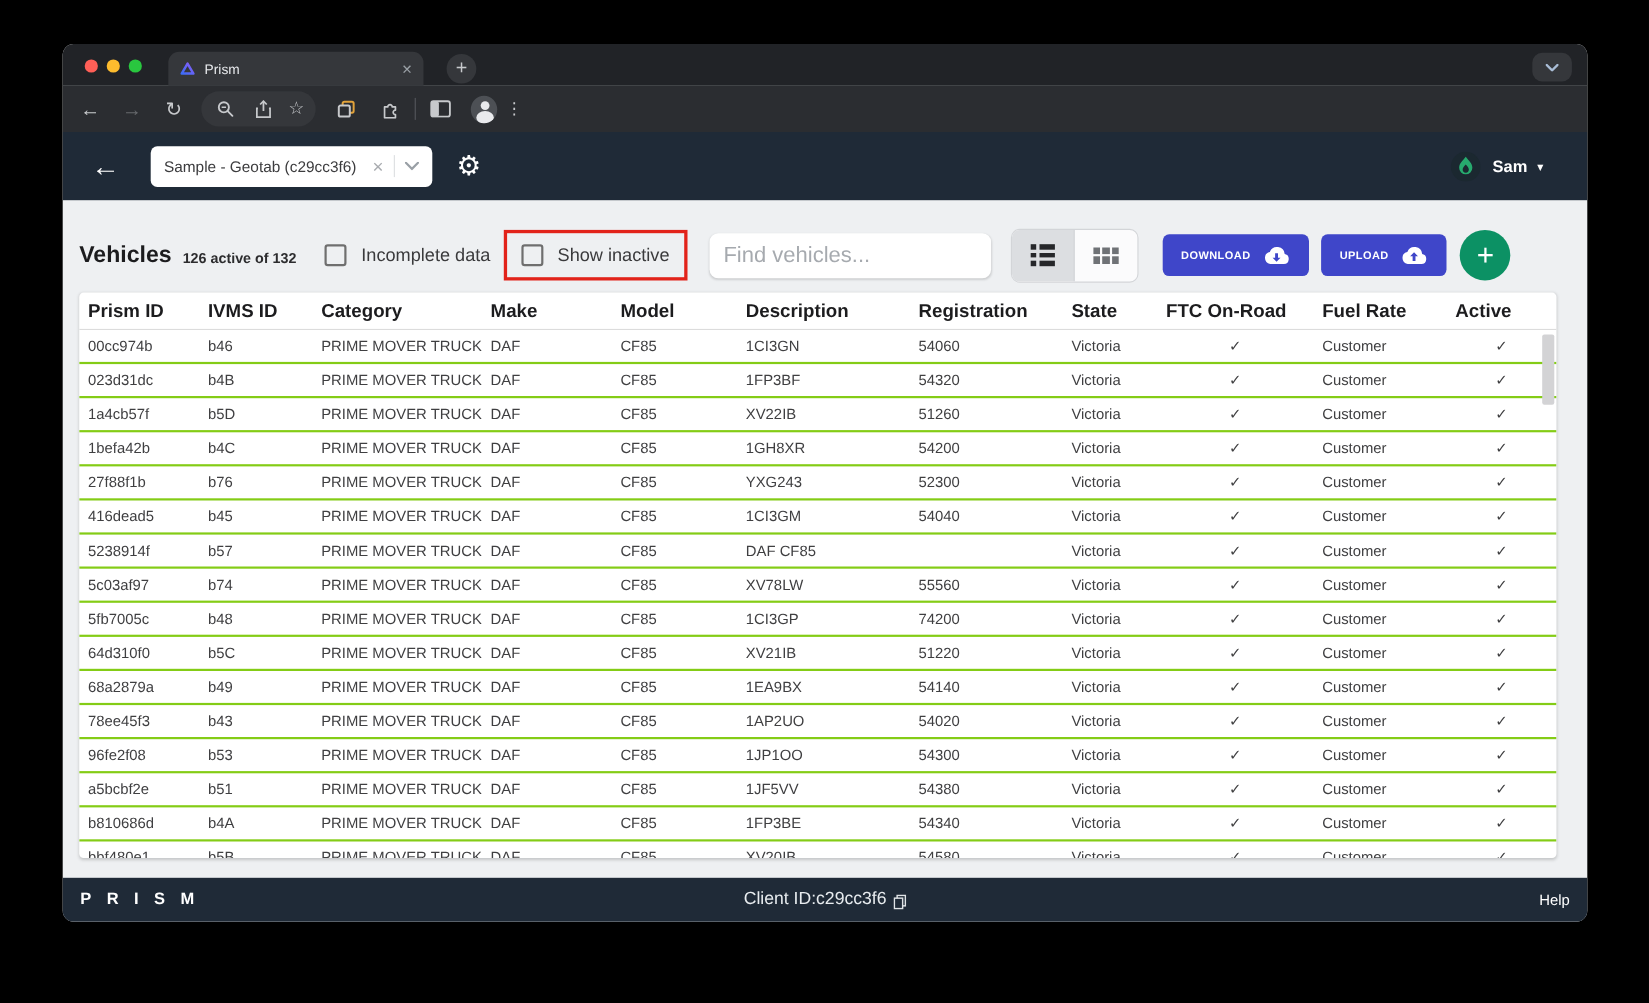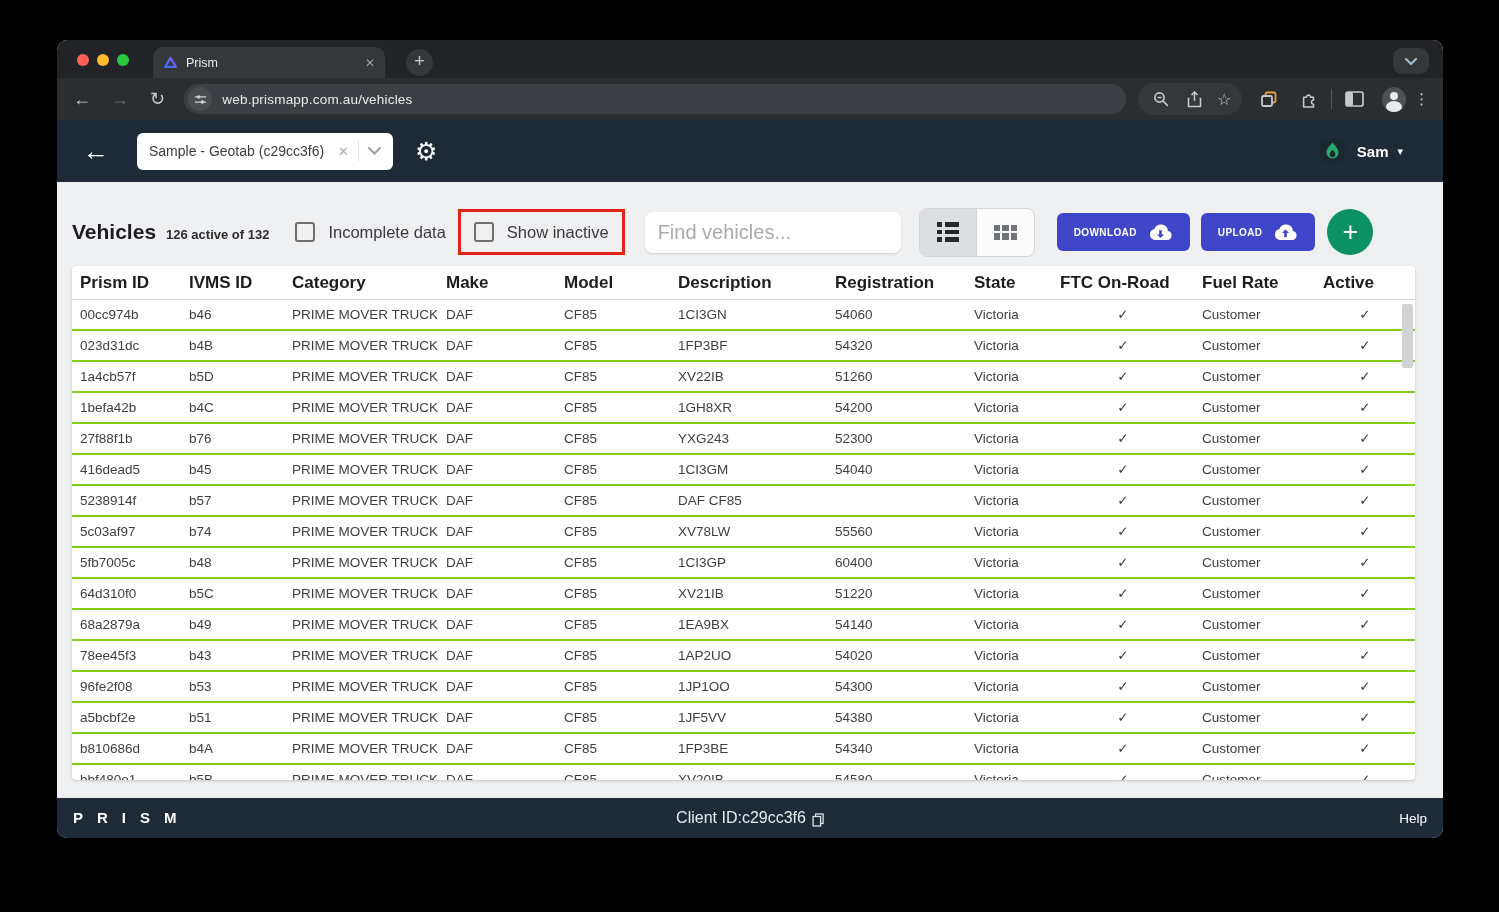--- a/index.html
+++ b/index.html
@@ -115,33 +115,20 @@
       <svg width="12" height="7" viewBox="0 0 12 7">
           <polyline points="1,1 6,6 11,1" fill="none" stroke="#a9bdd6" stroke-width="2" stroke-linecap="round"></polyline>
         </svg>
     </div>
   </div>
 
   <div class="btoolbar">
     <span class="navic">←</span>
     <span class="navic dim">→</span>
     <span class="navic">↻</span>
-    <div class="urlpill">
-      <span class="siteinfo">
-        <svg width="13" height="13" viewBox="0 0 14 14">
-            <g stroke="#cfd1d4" stroke-width="1.5">
-              <line x1="1" y1="4.2" x2="13" y2="4.2"></line>
-              <line x1="1" y1="9.8" x2="13" y2="9.8"></line>
-            </g>
-            <circle cx="5" cy="4.2" r="1.9" fill="#cfd1d4"></circle>
-            <circle cx="9" cy="9.8" r="1.9" fill="#cfd1d4"></circle>
-          </svg>
-      </span>
-      <span class="url">web.prismapp.com.au/vehicles</span>
-    </div>
     <div class="zoomchip">
       <span class="tbic">
           <svg width="16" height="16" viewBox="0 0 16 16">
             <circle cx="6.5" cy="6.5" r="4.6" fill="none" stroke="#c7c9cc" stroke-width="1.7"></circle>
             <line x1="10" y1="10" x2="14.3" y2="14.3" stroke="#c7c9cc" stroke-width="1.7" stroke-linecap="round"></line>
             <line x1="4.5" y1="6.5" x2="8.5" y2="6.5" stroke="#c7c9cc" stroke-width="1.4"></line>
           </svg>
         </span>
       <span class="tbic">
           <svg width="15" height="17" viewBox="0 0 15 17">
@@ -386,21 +373,21 @@
             <div class="td">Customer</div>
             <div class="td c">✓</div>
           </div>
           <div class="tr">
             <div class="td">5fb7005c</div>
             <div class="td">b48</div>
             <div class="td">PRIME MOVER TRUCK</div>
             <div class="td">DAF</div>
             <div class="td">CF85</div>
             <div class="td">1CI3GP</div>
-            <div class="td">60400</div>
+            <div class="td">74200</div>
             <div class="td">Victoria</div>
             <div class="td c">✓</div>
             <div class="td">Customer</div>
             <div class="td c">✓</div>
           </div>
           <div class="tr">
             <div class="td">64d310f0</div>
             <div class="td">b5C</div>
             <div class="td">PRIME MOVER TRUCK</div>
             <div class="td">DAF</div>

